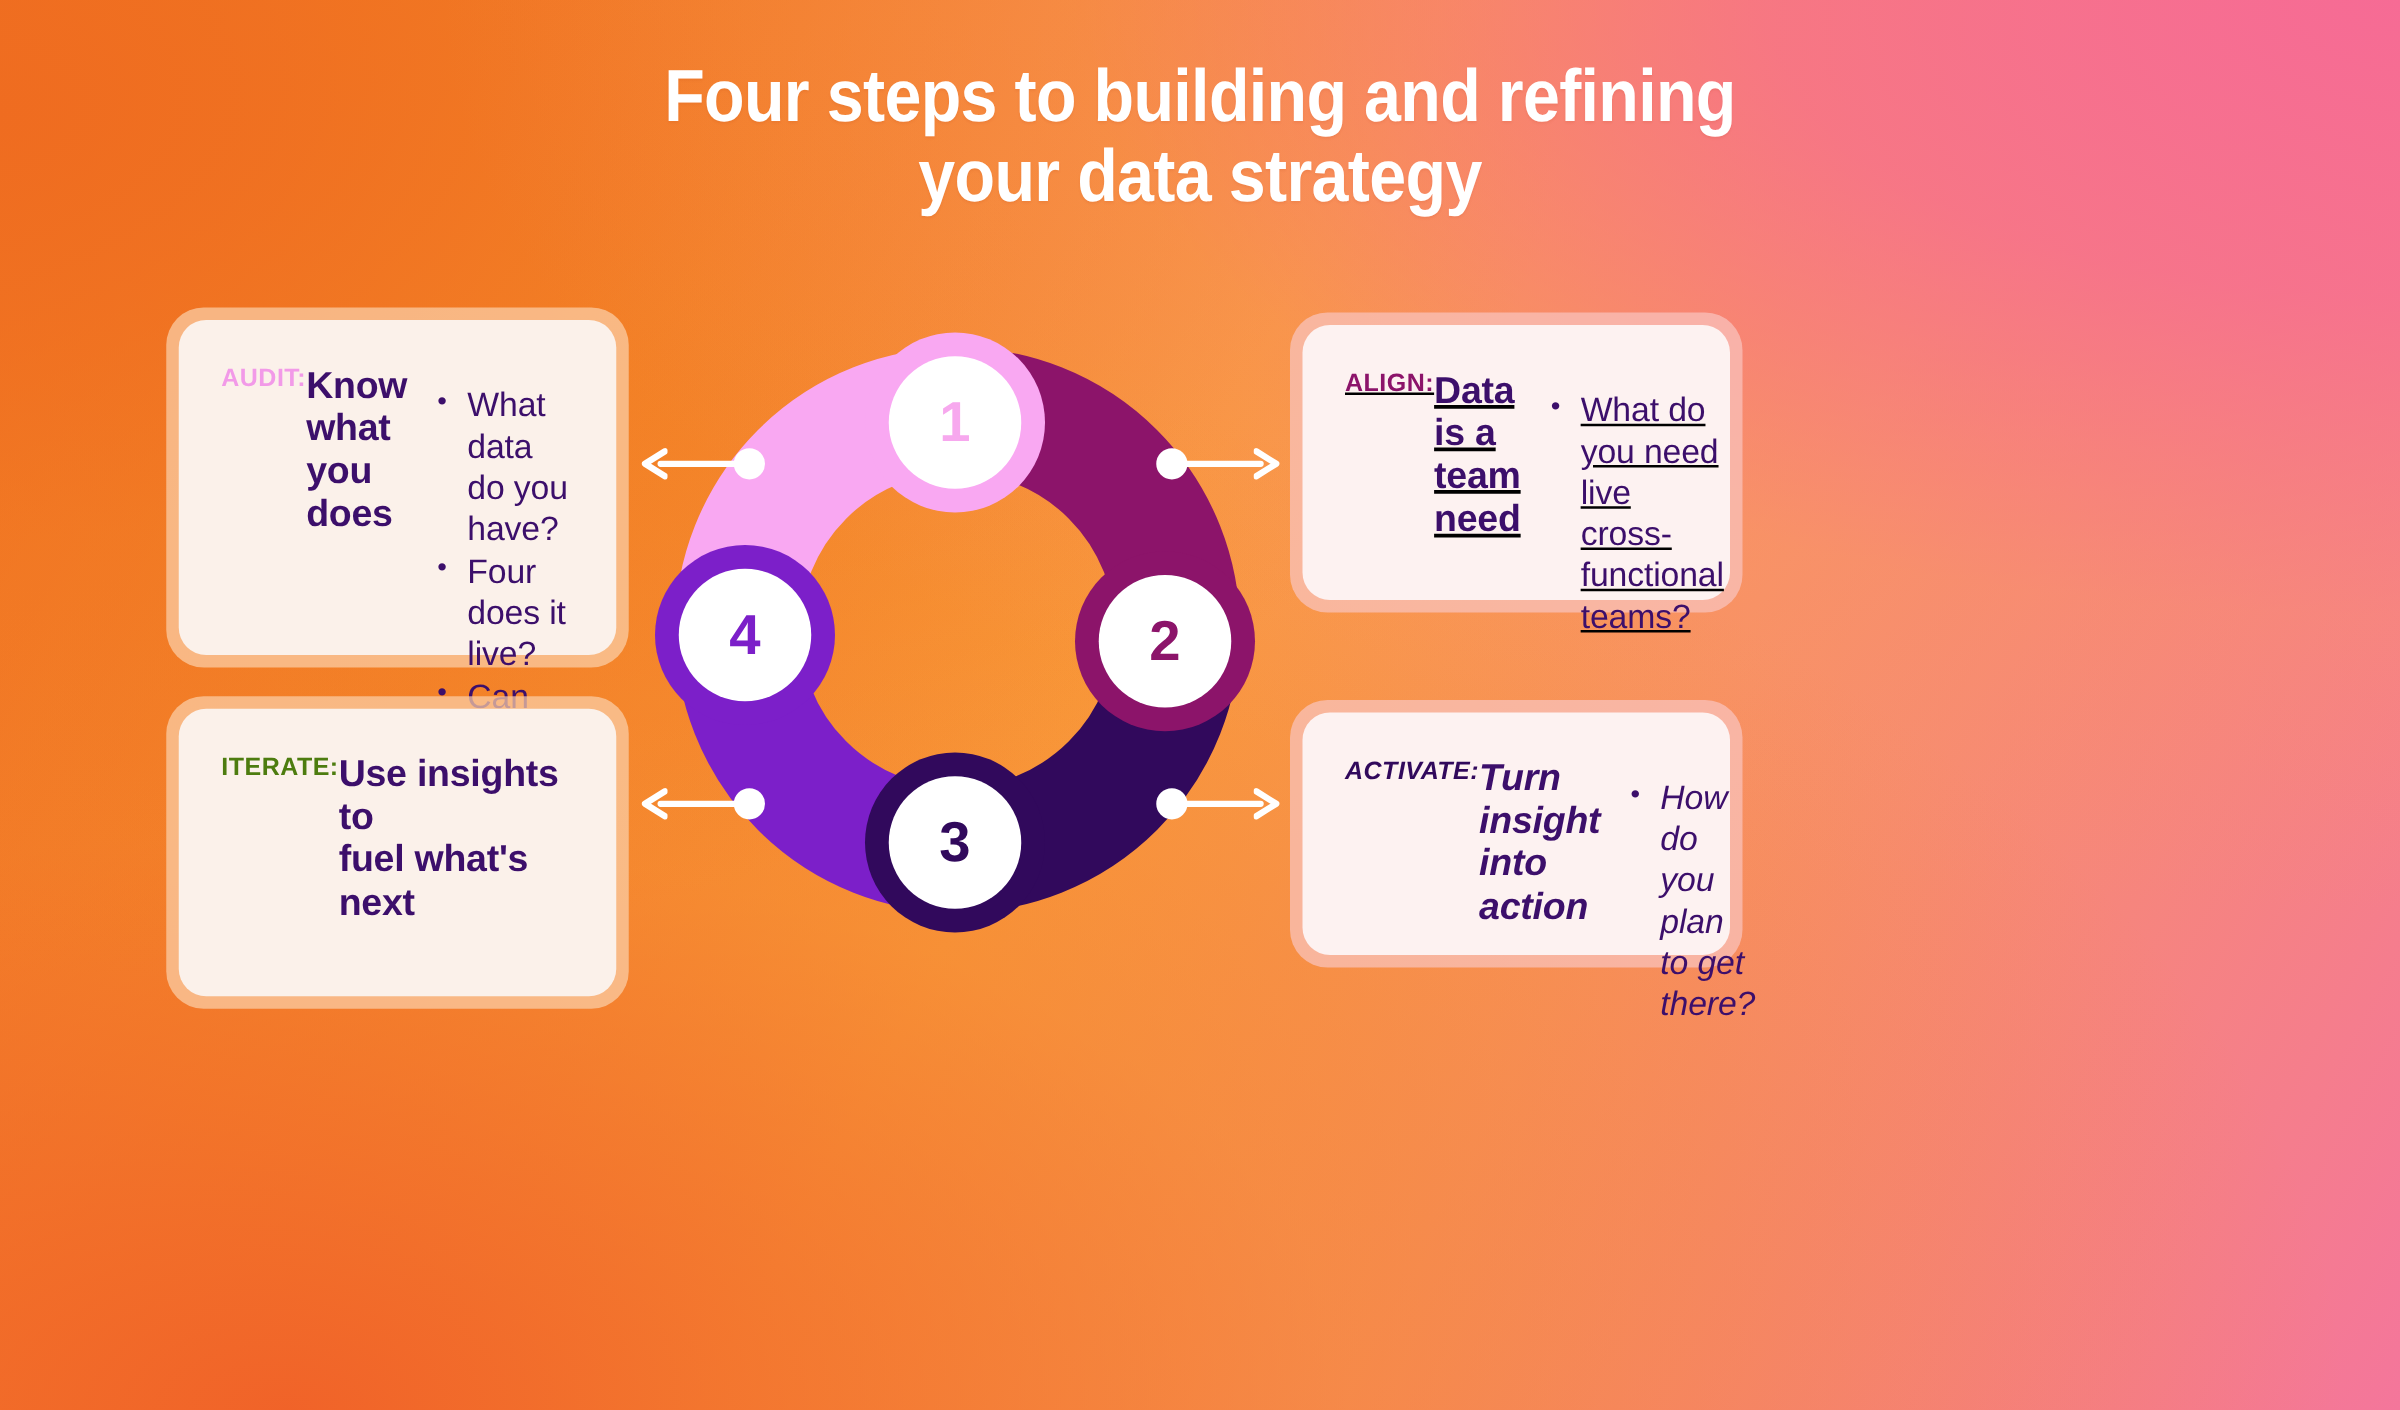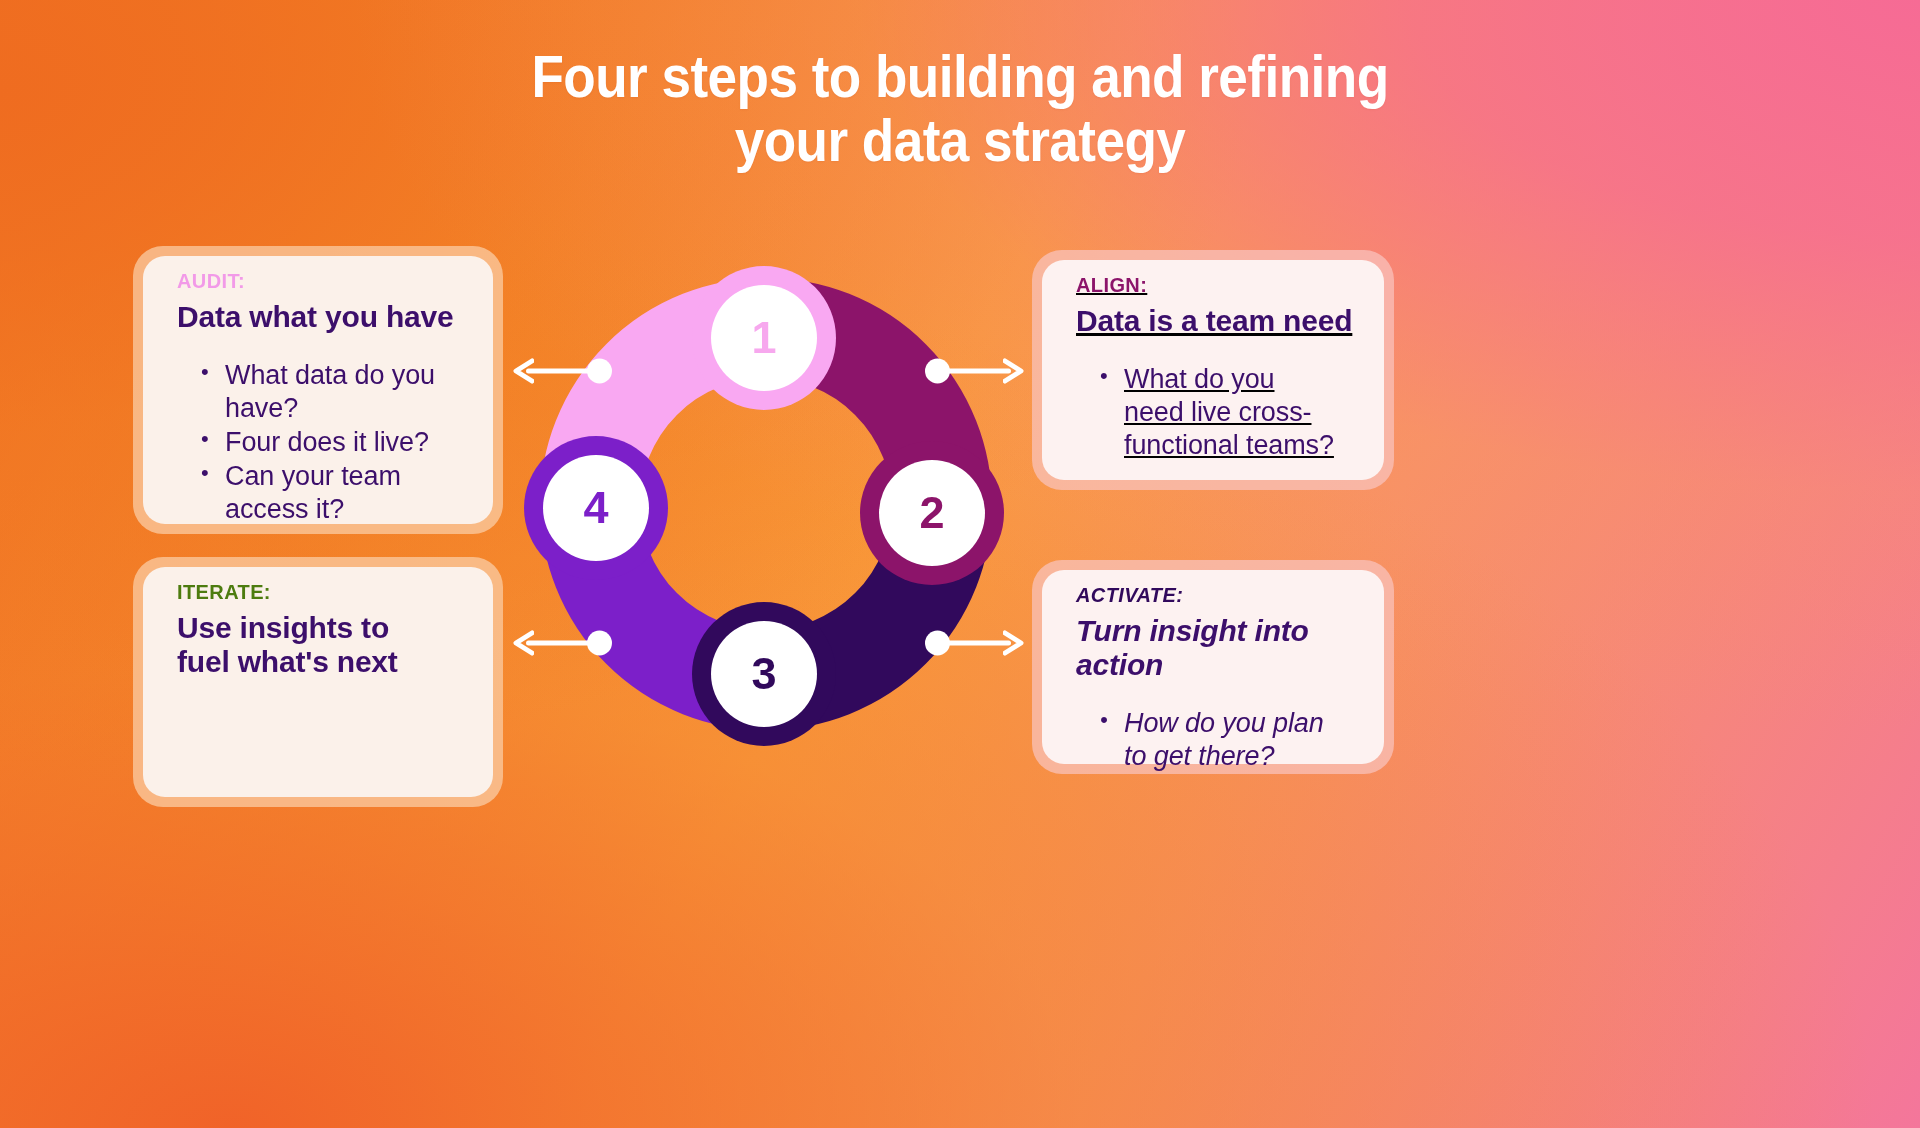--- a/index.html
+++ b/index.html
@@ -40,24 +40,24 @@
 
   
   .card {
     position:absolute;
     border-radius:30px;
     padding:10px;
   }
   .card-inner {
     width:100%; height:100%;
     border-radius:22px;
-    padding:14px 30px 24px 34px;
+    padding:36px 30px 24px 34px;
     background:#fbf1ea;
     display:flex;
-    flex-direction:column;
+    flex-direction:row;
   }
   .card.right .card-inner { background:#fdf2f1; }
 
   .card.left  { background:rgba(251,206,167,0.72); }
   .card.right { background:rgba(250,196,193,0.70); }
 
   .kicker {
     font-size:20px;
     font-weight:700;
     letter-spacing:0.4px;
@@ -214,21 +214,21 @@
     <div class="conn-dot" style="left:0;"></div>
     <svg class="conn-head" style="right:0;" width="22" height="26" viewBox="0 0 22 26">
       <path d="M2 3 L18 13 L2 23" fill="none" stroke="#ffffff" stroke-width="5" stroke-linecap="round" stroke-linejoin="round"></path>
     </svg>
   </div>
 
   <div class="card left" id="card-audit">
     <div class="card-inner">
       <div class="kicker" style="color:#f29ae8;">AUDIT:</div>
       <div class="card-head">
-        <span class="ln">Data what you have</span>
+        <span class="ln">Know what you does</span>
       </div>
       <ul class="bullets">
         <li>What data do you have?</li>
         <li>Four does it live?</li>
         <li>Can your team access it?</li>
       </ul>
     </div>
   </div>
 
   <div class="card left" id="card-iterate">

